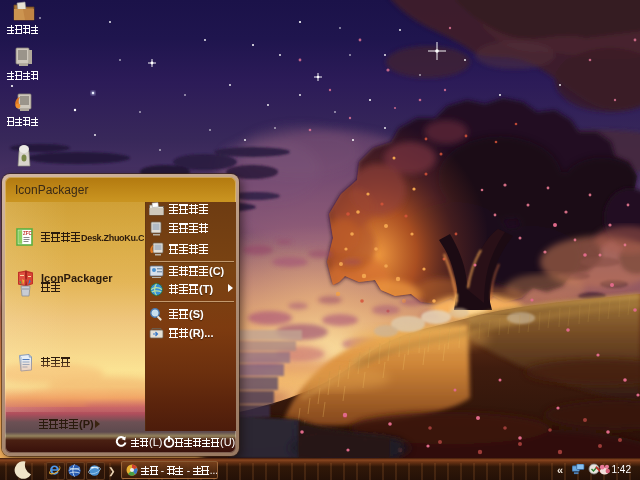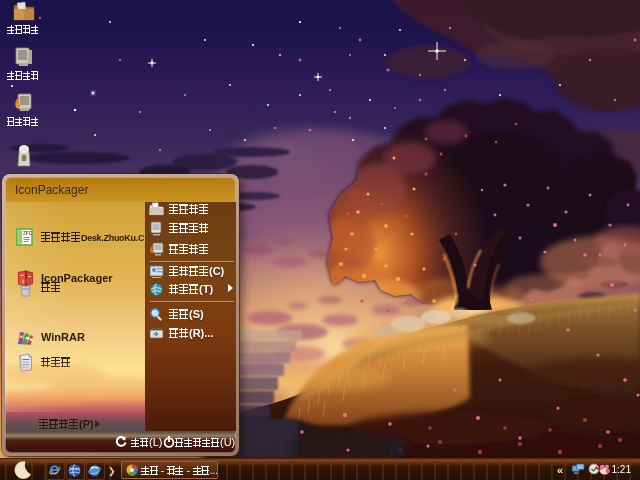--- a/index.html
+++ b/index.html
@@ -547,30 +547,20 @@
    <svg width="19" height="19" viewBox="0 0 19 19">
             <path d="M5,8 L14,8 L13,18 L6,18 Z" fill="#c8ccd4" stroke="#8a8e96" stroke-width="0.8"></path>
             <path d="M7,7 L6,1 L8.5,2.5 Z" fill="#e8b030"></path>
             <path d="M9.5,7 L9.5,0.5 L11,2 Z" fill="#d04838"></path>
             <path d="M12,7 L13.5,1.5 L14.8,3.5 Z" fill="#3878c8"></path>
             <path d="M5.5,7 L3,3 L5,3.5 Z" fill="#48a048"></path>
             <rect x="5.6" y="10" width="7.8" height="2" fill="#aab0ba"></rect>
           </svg>
    <span><span class="cj b"></span><span class="cj"></span></span>
         </div>
-  <div class="mitem" style="top:148px;">
-   <svg width="19" height="19" viewBox="0 0 19 19">
-            <path d="M2,16 L4,4 L8,4.6 L6.4,16.6 Z" fill="#8a4ab0"></path>
-            <path d="M6.4,16.2 L9,5 L13,6 L10.6,16.8 Z" fill="#40a058"></path>
-            <path d="M10.8,16.6 L14,7 L17,8.4 L14.6,17 Z" fill="#c84838"></path>
-            <rect x="3.2" y="7.5" width="4.2" height="2.4" fill="#e8c040" transform="rotate(8 5 8.5)"></rect>
-            <rect x="9.6" y="9" width="4" height="2.4" fill="#e8e0d0" transform="rotate(14 11 10)"></rect>
-            <rect x="13.8" y="10.5" width="3.6" height="2.2" fill="#e8e0d0" transform="rotate(22 15 11.5)"></rect>
-          </svg>
-   WinRAR</div>
   <div class="mitem" style="top:173px;">
    <svg width="19" height="19" viewBox="0 0 19 19">
             <path d="M3.5,2.5 L13,1.5 L15.5,4 L15.5,17 L5,18 Z" fill="#e8f0f8" stroke="#7a92b8" stroke-width="0.9"></path>
             <path d="M3.5,2.5 L5,4.5 L5,18" fill="none" stroke="#9ab0cc" stroke-width="0.9"></path>
             <path d="M13,1.5 L13.4,4.2 L15.5,4" fill="none" stroke="#7a92b8" stroke-width="0.8"></path>
             <rect x="6.5" y="6" width="7" height="1" fill="#4a7ac0"></rect>
             <rect x="6.5" y="8.5" width="7" height="1" fill="#88a8d0"></rect>
             <rect x="6.5" y="11" width="7" height="1" fill="#88a8d0"></rect>
             <rect x="6.5" y="13.5" width="5" height="1" fill="#88a8d0"></rect>
           </svg>
@@ -685,15 +675,15 @@
   <circle cx="6" cy="6" r="5" fill="#e8e4dc" stroke="#888" stroke-width="0.8"></circle>
   <path d="M3.5,6 L5.5,8 L9,4" stroke="#308030" stroke-width="1.4" fill="none"></path>
   <rect x="8.5" y="3" width="8" height="2" rx="1" fill="#c03028" transform="rotate(45 8.5 3)"></rect>
  </svg>
  <svg class="abs" style="left:599px;top:6px;" width="12" height="11" viewBox="0 0 15 14">
   <ellipse cx="7" cy="9" rx="6" ry="4.5" fill="#f0ddd8"></ellipse>
   <circle cx="4" cy="4" r="3" fill="#e87898"></circle>
   <circle cx="10" cy="3.5" r="2.6" fill="#e87898"></circle>
   <circle cx="11" cy="9" r="2.8" fill="#d86078"></circle>
  </svg>
- <div id="clock" style="position:absolute;right:9px;top:6px;font-size:10px;">1:21</div>
+ <div id="clock" style="position:absolute;right:9px;top:6px;font-size:10px;">1:42</div>
 </div>
 </div>
 
 </body></html>

